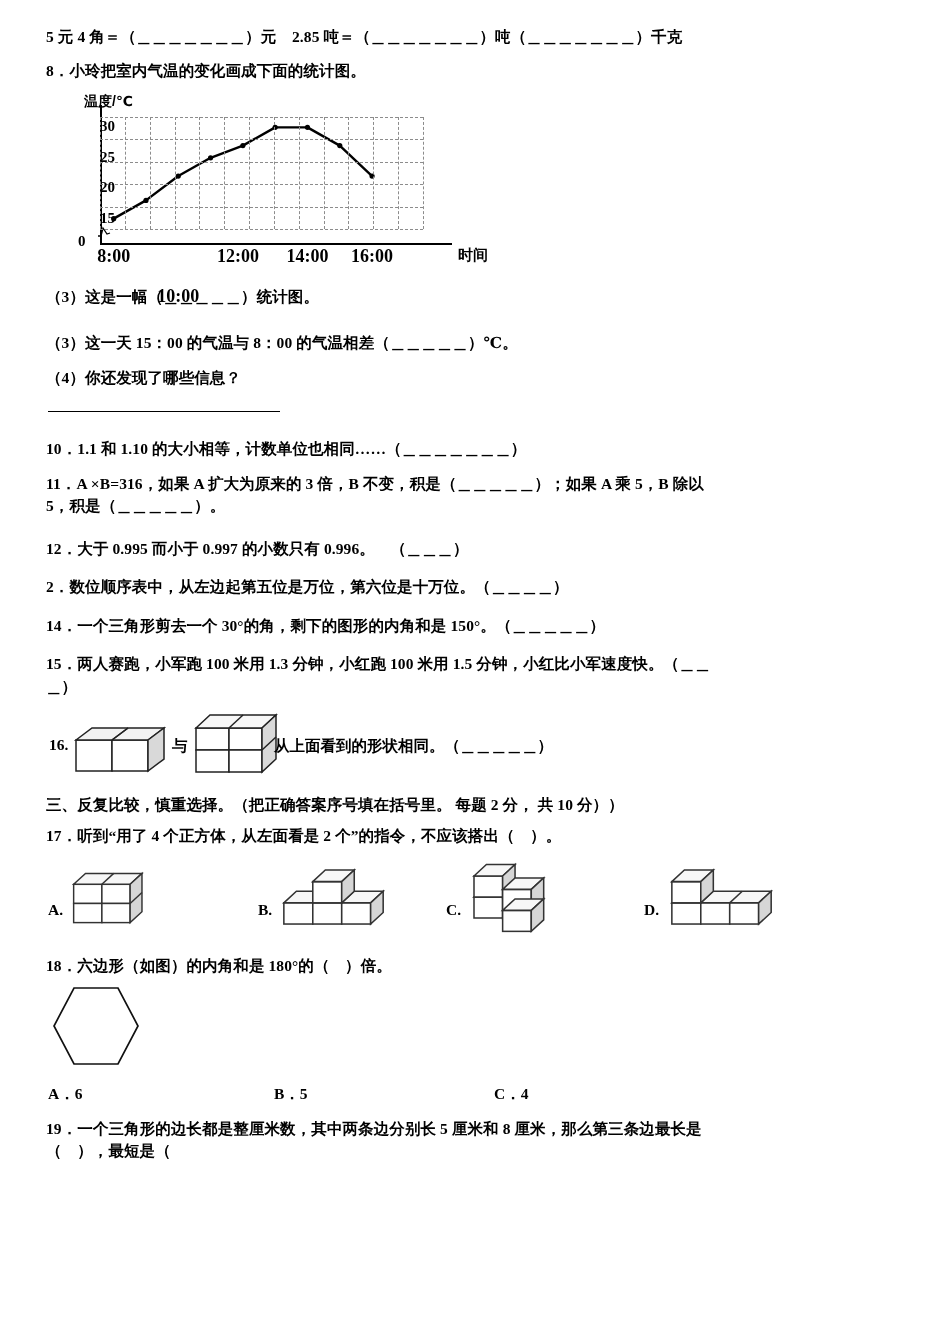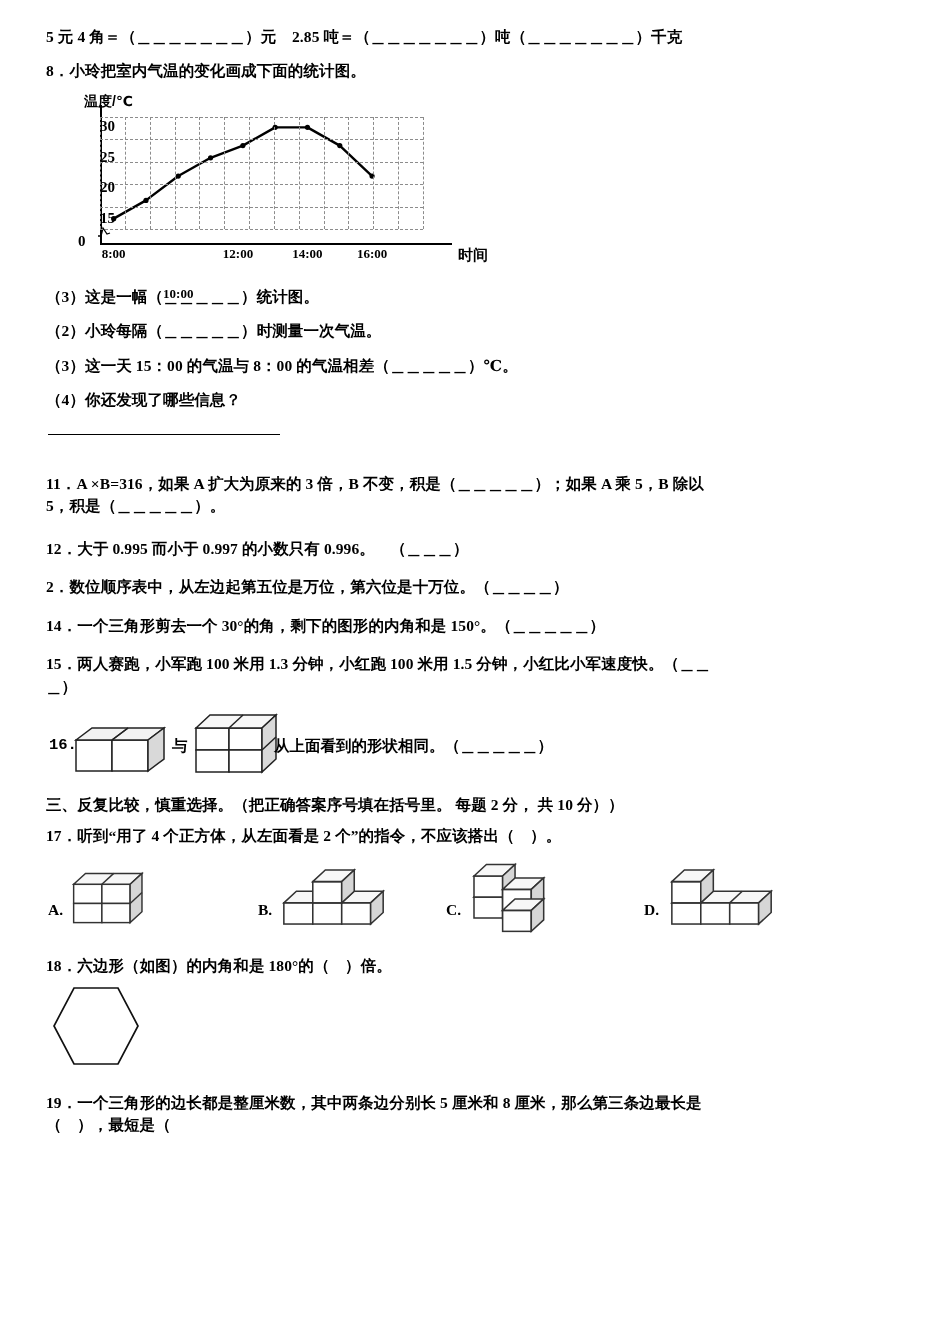--- a/index.html
+++ b/index.html
@@ -83,21 +83,21 @@
     transform: translateY(-52%);
     font-size: 15px;
     font-weight: 700;
     font-family: "Liberation Serif", serif;
     white-space: nowrap;
   }
   .xtick {
     position: absolute;
     top: 155px;
     transform: translateX(-50%);
-    font-size: 13px;
+    font-size: 18px;
     font-weight: 700;
     white-space: nowrap;
   }
   .xaxis-name {
     position: absolute;
     left: 402px; top: 155px;
     font-size: 15px;
     font-weight: 700;
     font-family: "Liberation Sans", "DejaVu Sans", sans-serif;
     white-space: nowrap;
@@ -122,21 +122,21 @@
 
   .hexbox { margin-left: 4px; margin-top: 6px; }
 
   .rule {
     width: 232px;
     border-bottom: 1.6px solid #000;
     margin: 6px 0 6px 2px;
     height: 1px;
   }
   .q16row { position: relative; height: 58px; }
-  .q16num { position: absolute; left: 3px; top: 26px; font-size: 15.5px; font-weight:600;font-family:Liberation Mono, monospace; }
+  .q16num { position: absolute; left: 3px; top: 26px; font-size: 15.5px; font-weight:600; }
   .q16f1 { position: absolute; left: 26px; top: 14px; }
   .q16mid { position: absolute; left: 126px; top: 26px; font-size: 15.5px; font-weight:600; }
   .q16f2 { position: absolute; left: 146px; top: 0px; }
   .q16tail { position: absolute; left: 228px; top: 26px; font-size: 15.5px; font-weight:600; }
 
   .sp-8 { height: 8px; }
   .sp-12 { height: 12px; }
   .sp-16 { height: 16px; }
   .sp-20 { height: 20px; }
   .sp-26 { height: 26px; }
@@ -212,31 +212,31 @@
         <div class="xtick" style="left: 182px;">12:00</div>
         <div class="xtick" style="left: 251.465px;">14:00</div>
         <div class="xtick" style="left: 316.065px;">16:00</div>
         <div class="xaxis-name">时间</div>
       </div>
 
     <div class="sp-20"></div>
 
     <div class="ln">（3）这是一幅（＿＿＿＿＿）统计图。</div>
     <div class="sp-12"></div>
-    <div class="ln">（2）小玲每隔（＿＿＿＿＿）时测量一次气温。</div>
     <div class="sp-12"></div>
     <div class="ln">（3）这一天 15：00 的气温与 8：00 的气温相差（＿＿＿＿＿）℃。</div>
     <div class="sp-12"></div>
     <div class="ln">（4）你还发现了哪些信息？</div>
 
     <div class="sp-16"></div>
     <div class="rule"></div>
     <div class="sp-8"></div>
 
     <div class="sp-12"></div>
+    <div class="ln">10．1.1 和 1.10 的大小相等，计数单位也相同……（＿＿＿＿＿＿＿）</div>
     <div class="sp-12"></div>
     <div class="ln">11．A ×B=316，如果 A 扩大为原来的 3 倍，B 不变，积是（＿＿＿＿＿）；如果 A 乘 5，B 除以 5，积是（＿＿＿＿＿）。</div>
 
     <div class="sp-12"></div>
     <div class="sp-8"></div>
     <div class="ln">12．大于 0.995 而小于 0.997 的小数只有 0.996。　（＿＿＿）</div>
     <div class="sp-16"></div>
     <div class="ln">2．数位顺序表中，从左边起第五位是万位，第六位是十万位。（＿＿＿＿）</div>
     <div class="sp-16"></div>
     <div class="ln">14．一个三角形剪去一个 30°的角，剩下的图形的内角和是 150°。（＿＿＿＿＿）</div>
@@ -368,19 +368,24 @@
     <div class="ln">18．六边形（如图）的内角和是 180°的（　）倍。</div>
 
     <div class="hexbox">
       <svg width="92" height="84" viewBox="0 0 92 84">
         <polygon points="24,4 68,4 88,42 68,80 24,80 4,42" fill="none" stroke="#111" stroke-width="1.7"></polygon>
       </svg>
     </div>
 
     <div class="sp-12"></div>
 
+    <div class="opt-row" style="height:26px;">
+      <span class="opt-lab" style="left:2px; top:0;">A．6</span>
+      <span class="opt-lab" style="left:228px; top:0;">B．5</span>
+      <span class="opt-lab" style="left:448px; top:0;">C．4</span>
+    </div>
 
     <div class="sp-8"></div>
 
     <div class="ln">19．一个三角形的边长都是整厘米数，其中两条边分别长 5 厘米和 8 厘米，那么第三条边最长是（　），最短是（</div>
 
   </div>
 </div>
 
 </body></html>

